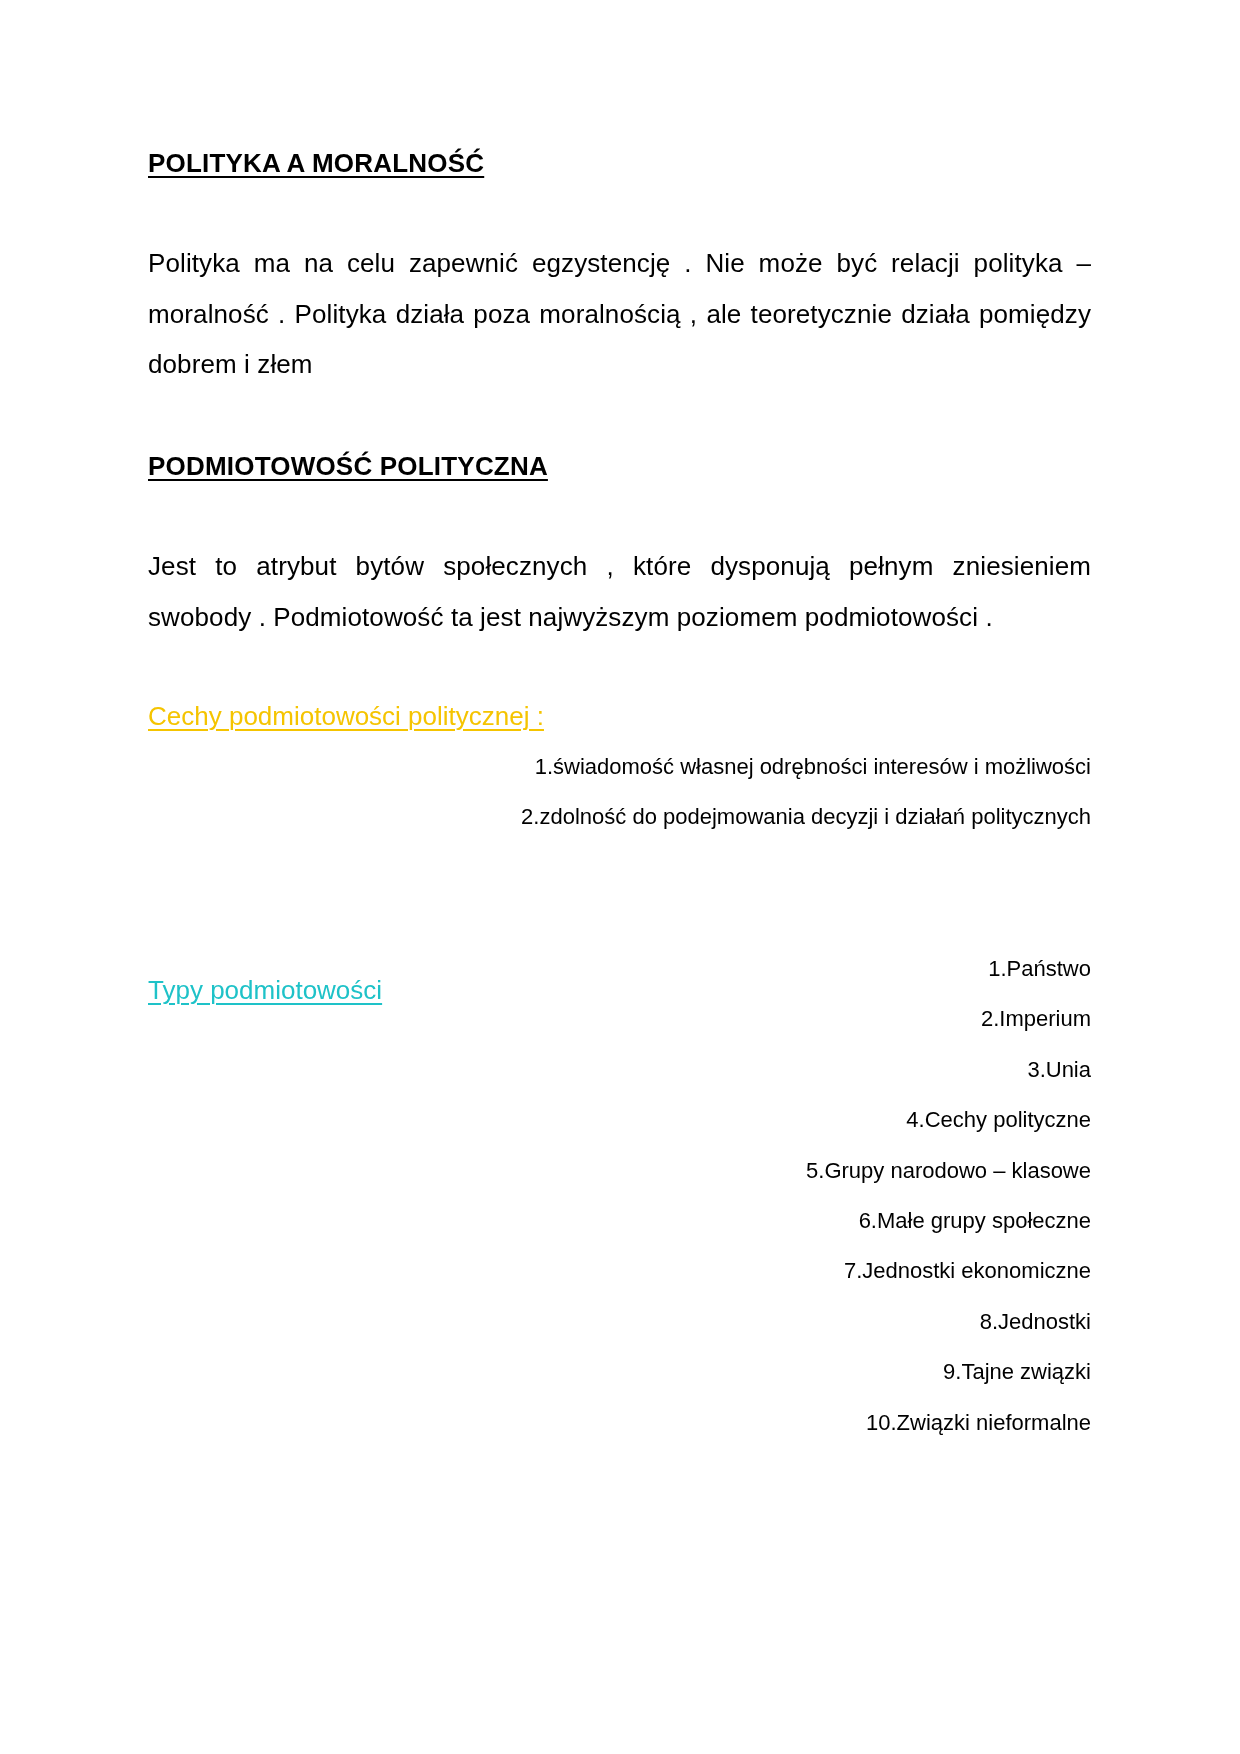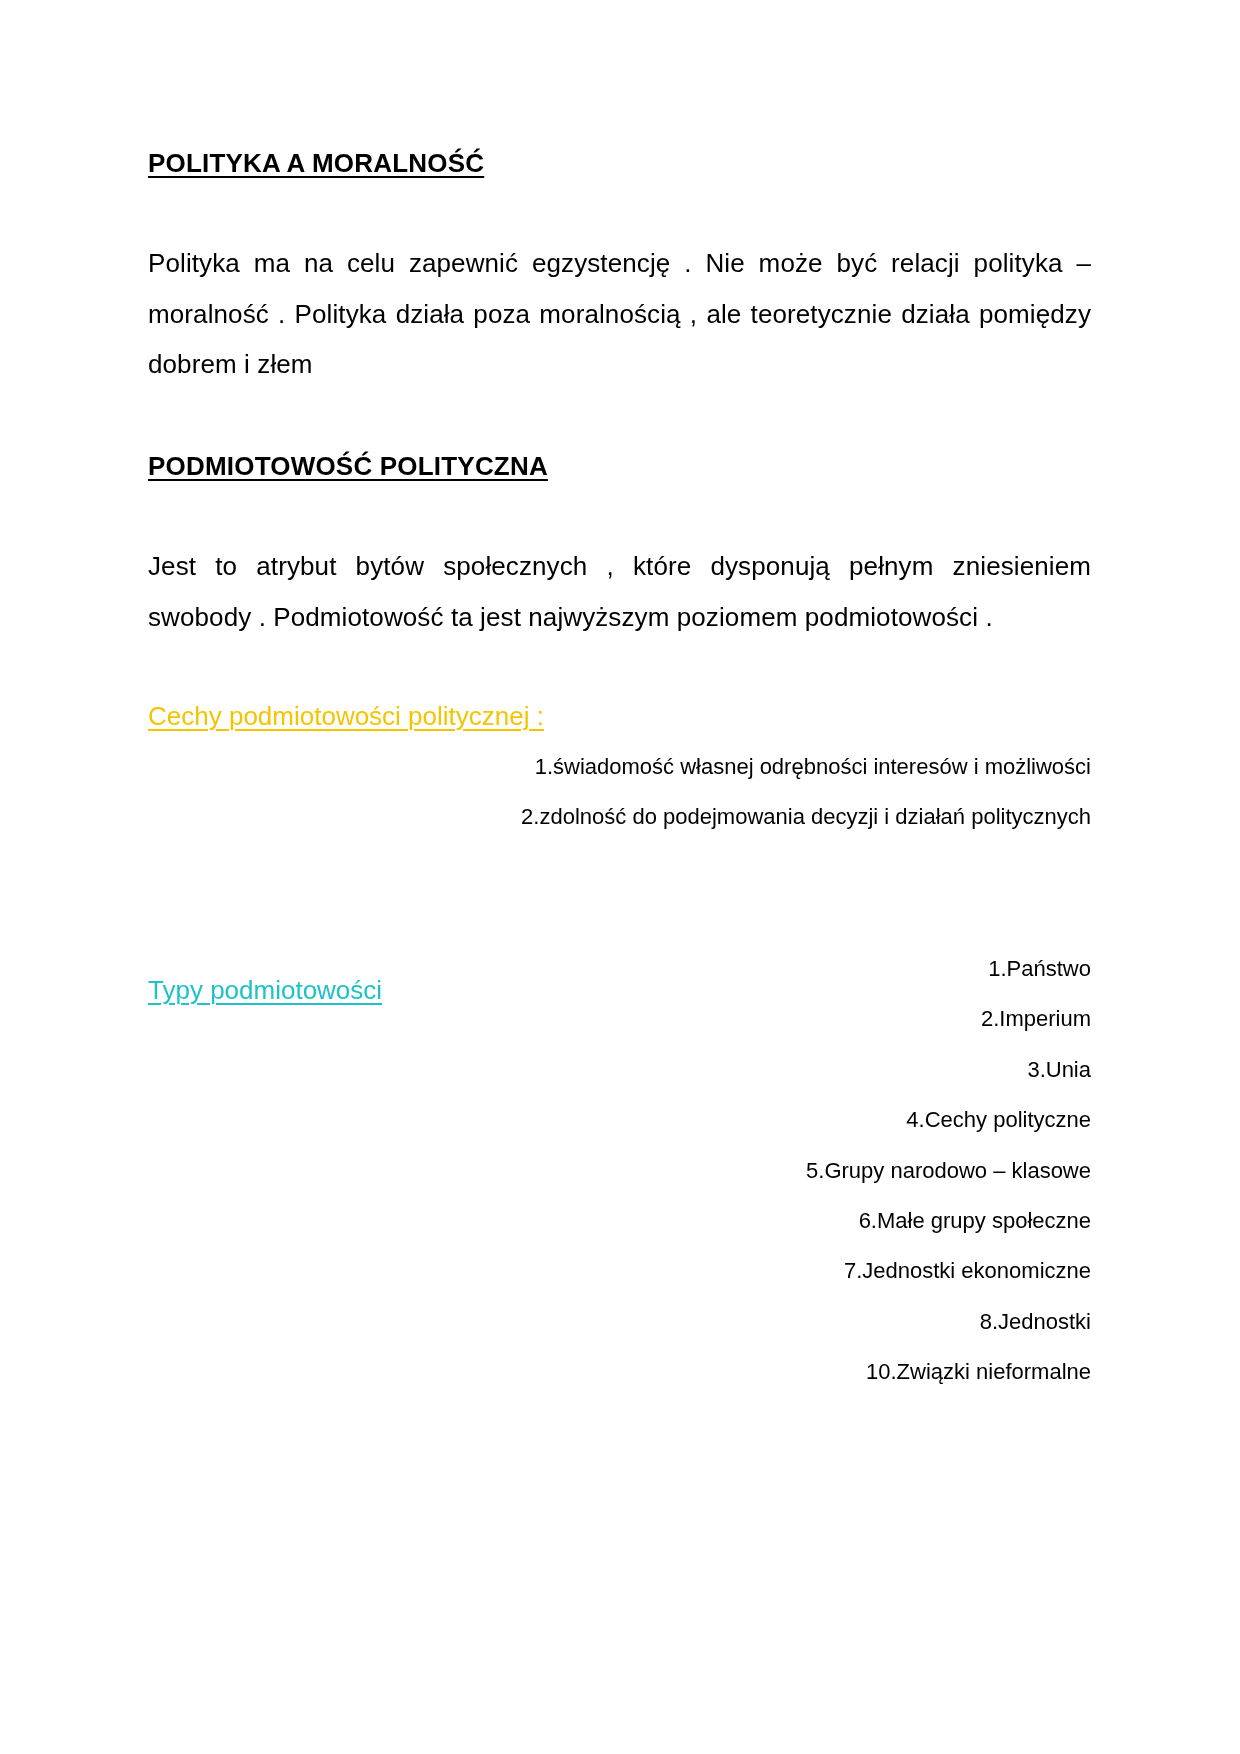--- a/index.html
+++ b/index.html
@@ -97,16 +97,17 @@
 
   <ol class="block list" style="top:944px;">
     <li><span class="num">1.</span><span>Państwo</span></li>
     <li><span class="num">2.</span><span>Imperium</span></li>
     <li><span class="num">3.</span><span>Unia</span></li>
     <li><span class="num">4.</span><span>Cechy polityczne</span></li>
     <li><span class="num">5.</span><span>Grupy narodowo – klasowe</span></li>
     <li><span class="num">6.</span><span>Małe grupy społeczne</span></li>
     <li><span class="num">7.</span><span>Jednostki ekonomiczne</span></li>
     <li><span class="num">8.</span><span>Jednostki</span></li>
+    <li><span class="num">9.</span><span>Tajne związki</span></li>
     <li><span class="num wide">10.</span><span>Związki nieformalne</span></li>
   </ol>
 
 </div>
 
 </body></html>

